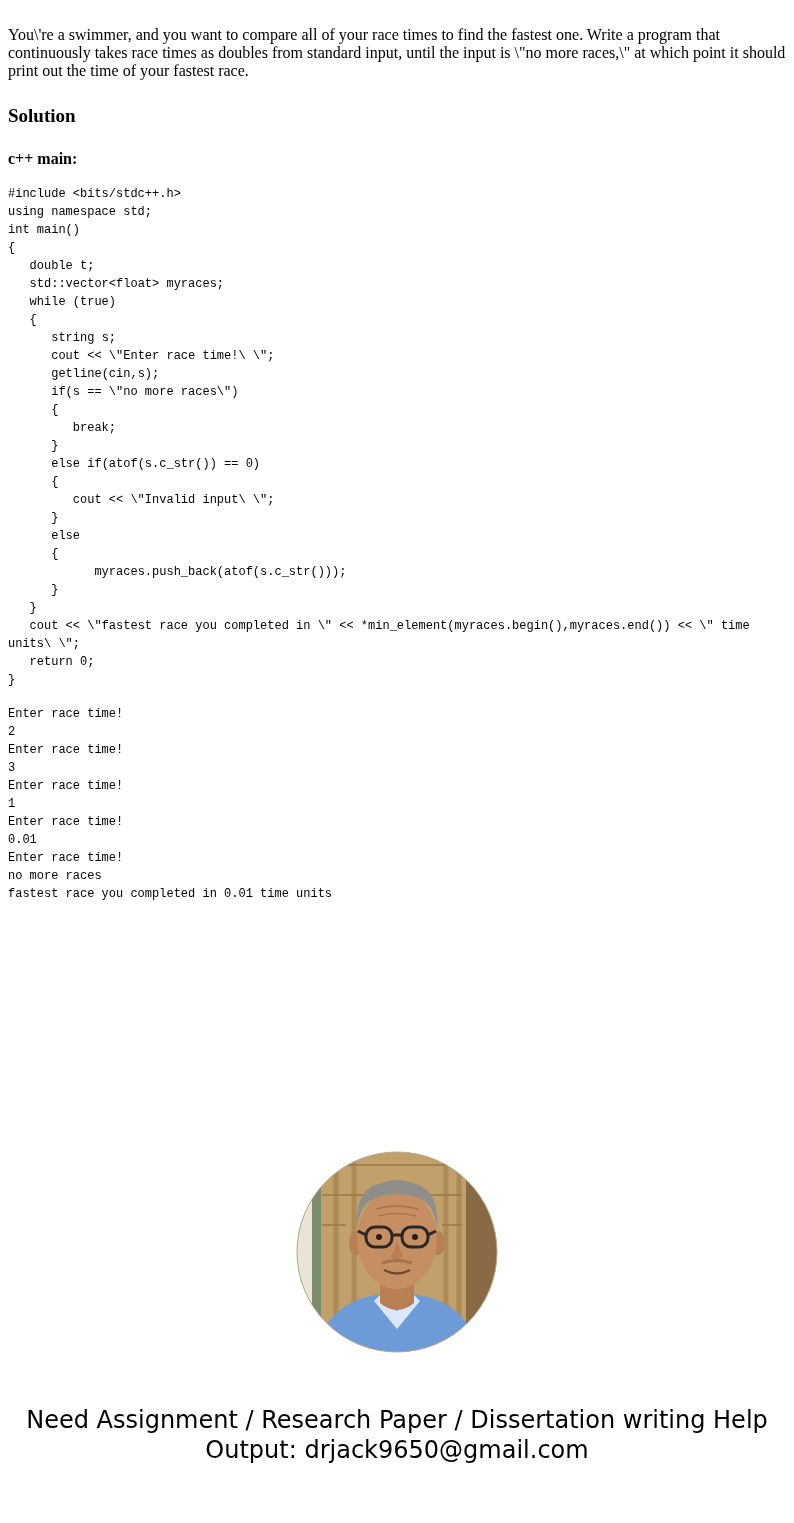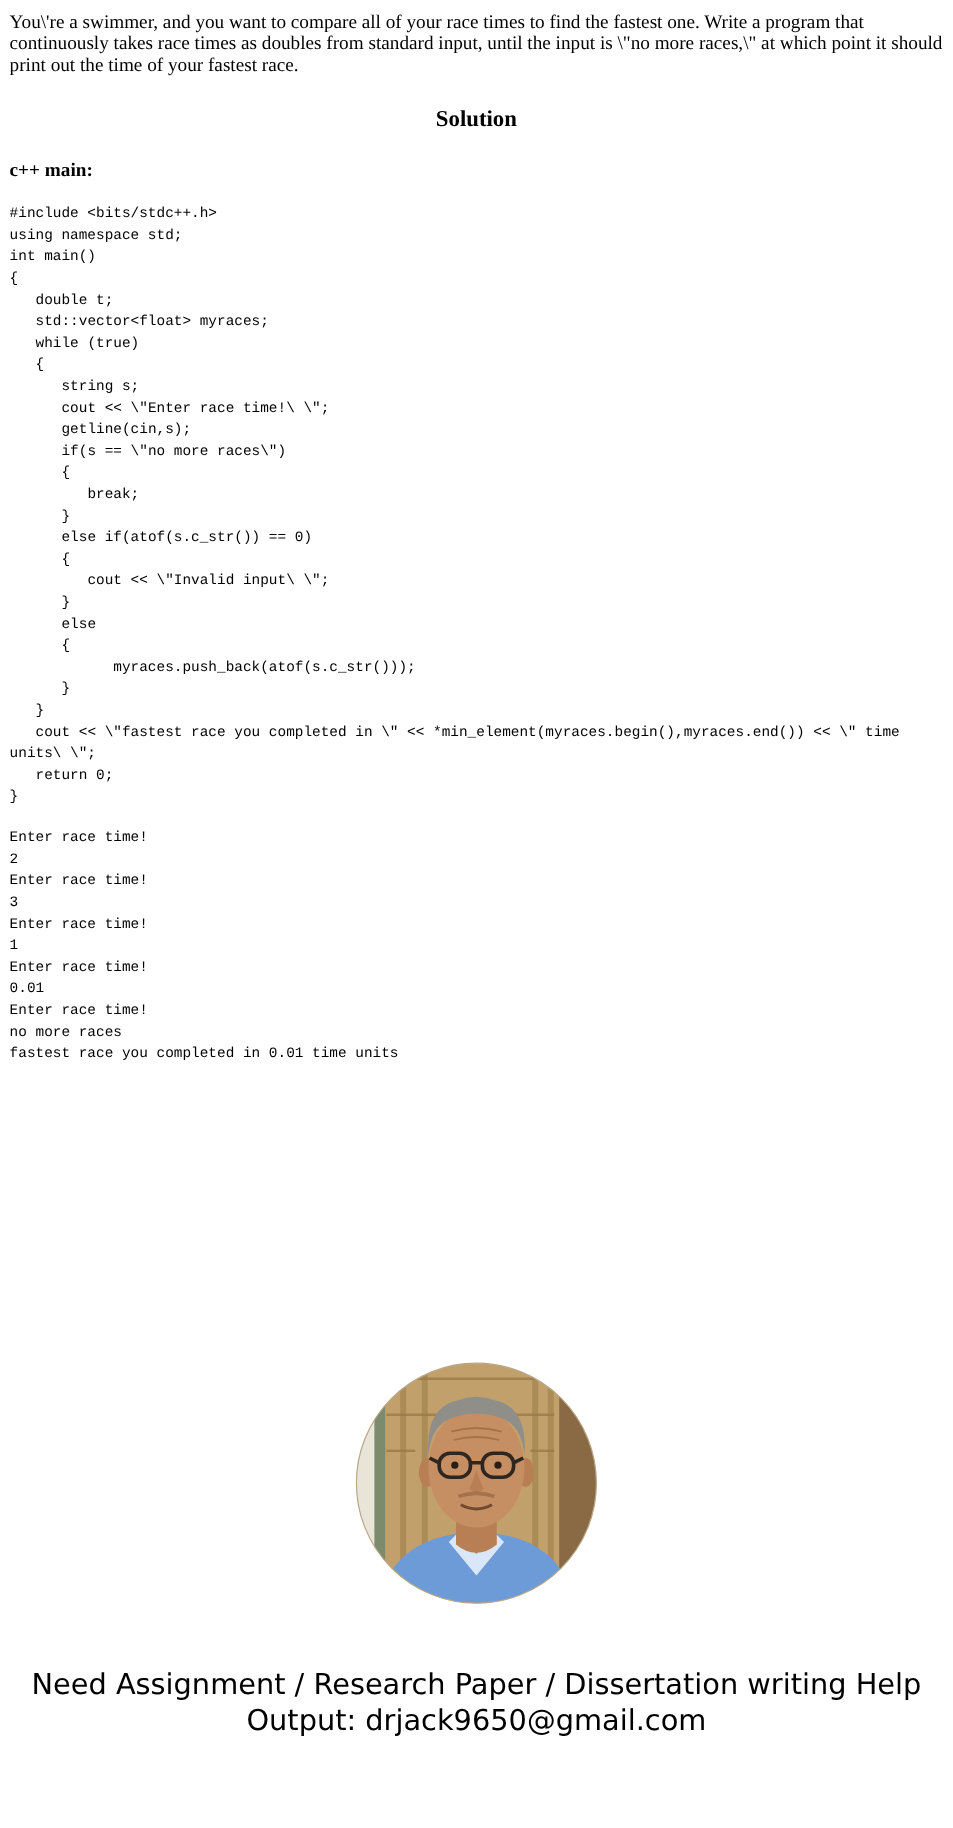--- a/index.html
+++ b/index.html
@@ -8,34 +8,33 @@
     padding: 0;
     background: #ffffff;
   }
   body {
     width: 794px;
     min-height: 1523px;
     font-family: "Liberation Serif", serif;
     color: #000000;
   }
   .page {
-    padding: 10px 8px 26px 8px;
+    padding: 26px 8px 26px 8px;
   }
   .statement {
     margin: 0;
     font-size: 16px;
     line-height: 18px;
     max-width: 780px;
   }
   .solution-heading {
     margin: 24px 0 0 0;
     font-size: 19px;
     line-height: 23px;
     font-weight: bold;
-    text-align: center;
   }
   .code-heading, .output-heading {
     margin: 22px 0 0 0;
     font-size: 16px;
     line-height: 20px;
     font-weight: bold;
   }
   .output-heading { margin-top: 16px; }
   .code-block, .output-block {
     margin: 16px 0 0 0;

